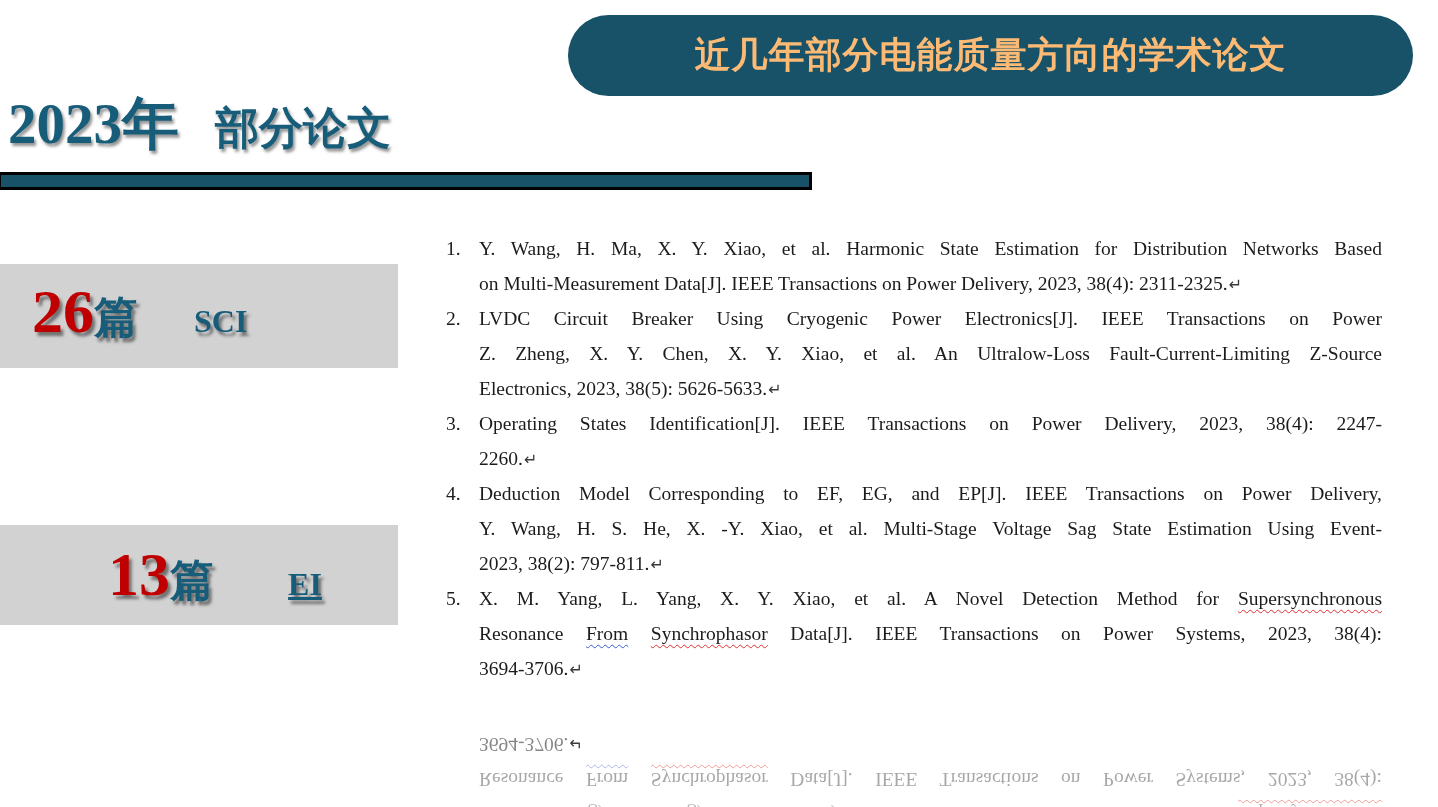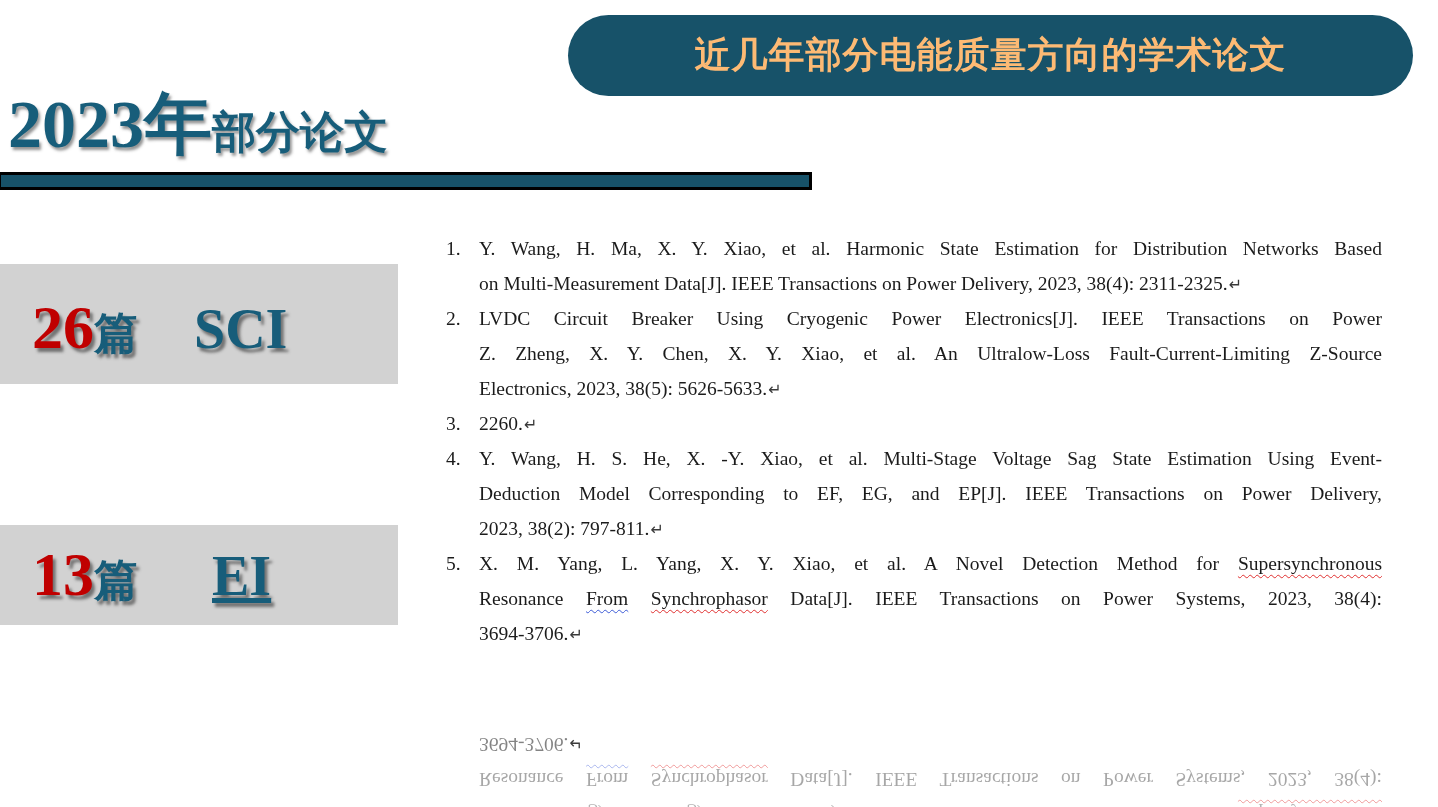--- a/index.html
+++ b/index.html
@@ -12,37 +12,37 @@
 
   
   .banner{position:absolute;left:568px;top:15px;width:845px;height:81px;
     background:var(--teal);border-radius:41px;display:flex;align-items:center;justify-content:center;}
   .banner-label{color:#fdba74;font-family:"Liberation Sans","DejaVu Sans",sans-serif;
     font-weight:900;font-size:36px;letter-spacing:1px;white-space:nowrap;}
 
   
   .title-block{position:absolute;left:8px;top:84px;display:flex;align-items:baseline;
     color:var(--teal-text);text-shadow:2px 3px 3px rgba(60,60,60,.55);white-space:nowrap;}
-  .title-year{font-family:"Liberation Serif","DejaVu Serif",serif;font-weight:bold;font-size:68px;line-height:80px;}
-  .title-suffix{font-family:Liberation Serif, serif;font-weight:900;font-size:44px;}
+  .title-year{font-family:"Liberation Serif","DejaVu Serif",serif;font-weight:bold;font-size:57px;line-height:80px;}
+  .title-suffix{font-family:Liberation Serif, serif;font-weight:900;font-size:44px;margin-left:36px;}
 
   
   .divider-bar{position:absolute;left:0;top:172px;width:812px;height:18px;
     background:var(--teal);border:3px solid #000;border-left-width:1px;}
 
   
   .stat-card{position:absolute;left:0;width:398px;background:var(--card);
     display:flex;align-items:baseline;padding-left:32px;white-space:nowrap;}
-  .stat-card.sci{top:264px;height:120px;padding-top:28px;}
-  .stat-card.ei{top:525px;height:100px;padding-top:14px;}
+  .stat-card.sci{top:264px;height:104px;padding-top:12px;}
+  .stat-card.ei{top:525px;height:100px;padding-top:14px;justify-content:center;}
   .stat-count{font-family:"Liberation Serif","DejaVu Serif",serif;font-weight:bold;font-size:62px;
     color:var(--red);text-shadow:3px 4px 3px rgba(50,50,50,.6);}
   .stat-unit{font-family:"Liberation Sans","DejaVu Sans",sans-serif;font-weight:900;font-size:44px;
     color:var(--teal-text);text-shadow:3px 4px 3px rgba(50,50,50,.6);}
-  .stat-label{font-family:"Liberation Serif","DejaVu Serif",serif;font-weight:bold;font-size:56px;
+  .stat-label{font-family:"Liberation Serif","DejaVu Serif",serif;font-weight:bold;font-size:32px;
     color:var(--teal-text);text-shadow:3px 4px 3px rgba(50,50,50,.6);}
   .stat-card.sci .stat-label{margin-left:56px;}
   .stat-card.ei .stat-label{margin-left:74px;text-decoration:underline;}
 
   
   .refs{position:absolute;left:446px;top:231px;width:936px;color:var(--ink);
     font-size:19.5px;}
   .ref-item{position:relative;}
   .ref-num{position:absolute;left:0;top:0;height:35px;line-height:35px;}
   .ref-line{padding-left:33px;height:35px;line-height:35px;white-space:nowrap;}
@@ -98,26 +98,27 @@
         <div class="ref-line"><span>on Multi-Measurement Data[J]. IEEE Transactions on Power Delivery, 2023, 38(4): 2311-2325.</span><span class="pmark">↵</span></div>
       </div>
       <div class="ref-item">
         <span class="ref-num">2.</span>
         <div class="ref-line justify"><span>LVDC Circuit Breaker Using Cryogenic Power Electronics[J]. IEEE Transactions on Power</span></div>
         <div class="ref-line justify"><span>Z. Zheng, X. Y. Chen, X. Y. Xiao, et al. An Ultralow-Loss Fault-Current-Limiting Z-Source</span></div>
         <div class="ref-line"><span>Electronics, 2023, 38(5): 5626-5633.</span><span class="pmark">↵</span></div>
       </div>
       <div class="ref-item">
         <span class="ref-num">3.</span>
+        <div class="ref-line justify"><span>Operating States Identification[J]. IEEE Transactions on Power Delivery, 2023, 38(4): 2247-</span></div>
         <div class="ref-line"><span>2260.</span><span class="pmark">↵</span></div>
       </div>
       <div class="ref-item">
         <span class="ref-num">4.</span>
+        <div class="ref-line justify"><span>Deduction Model Corresponding to EF, EG, and EP[J]. IEEE Transactions on Power Delivery,</span></div>
         <div class="ref-line justify"><span>Y. Wang, H. S. He, X. -Y. Xiao, et al. Multi-Stage Voltage Sag State Estimation Using Event-</span></div>
-        <div class="ref-line justify"><span>Deduction Model Corresponding to EF, EG, and EP[J]. IEEE Transactions on Power Delivery,</span></div>
         <div class="ref-line"><span>2023, 38(2): 797-811.</span><span class="pmark">↵</span></div>
       </div>
       <div class="ref-item">
         <span class="ref-num">5.</span>
         <div class="ref-line justify"><span>X. M. Yang, L. Yang, X. Y. Xiao, et al. A Novel Detection Method for </span><span class="sq-red">Supersynchronous</span></div>
         <div class="ref-line justify"><span>Resonance </span><span class="sq-blue">From</span><span> </span><span class="sq-red">Synchrophasor</span><span> Data[J]. IEEE Transactions on Power Systems, 2023, 38(4):</span></div>
         <div class="ref-line"><span>3694-3706.</span><span class="pmark">↵</span></div>
       </div>
     </div>
 

